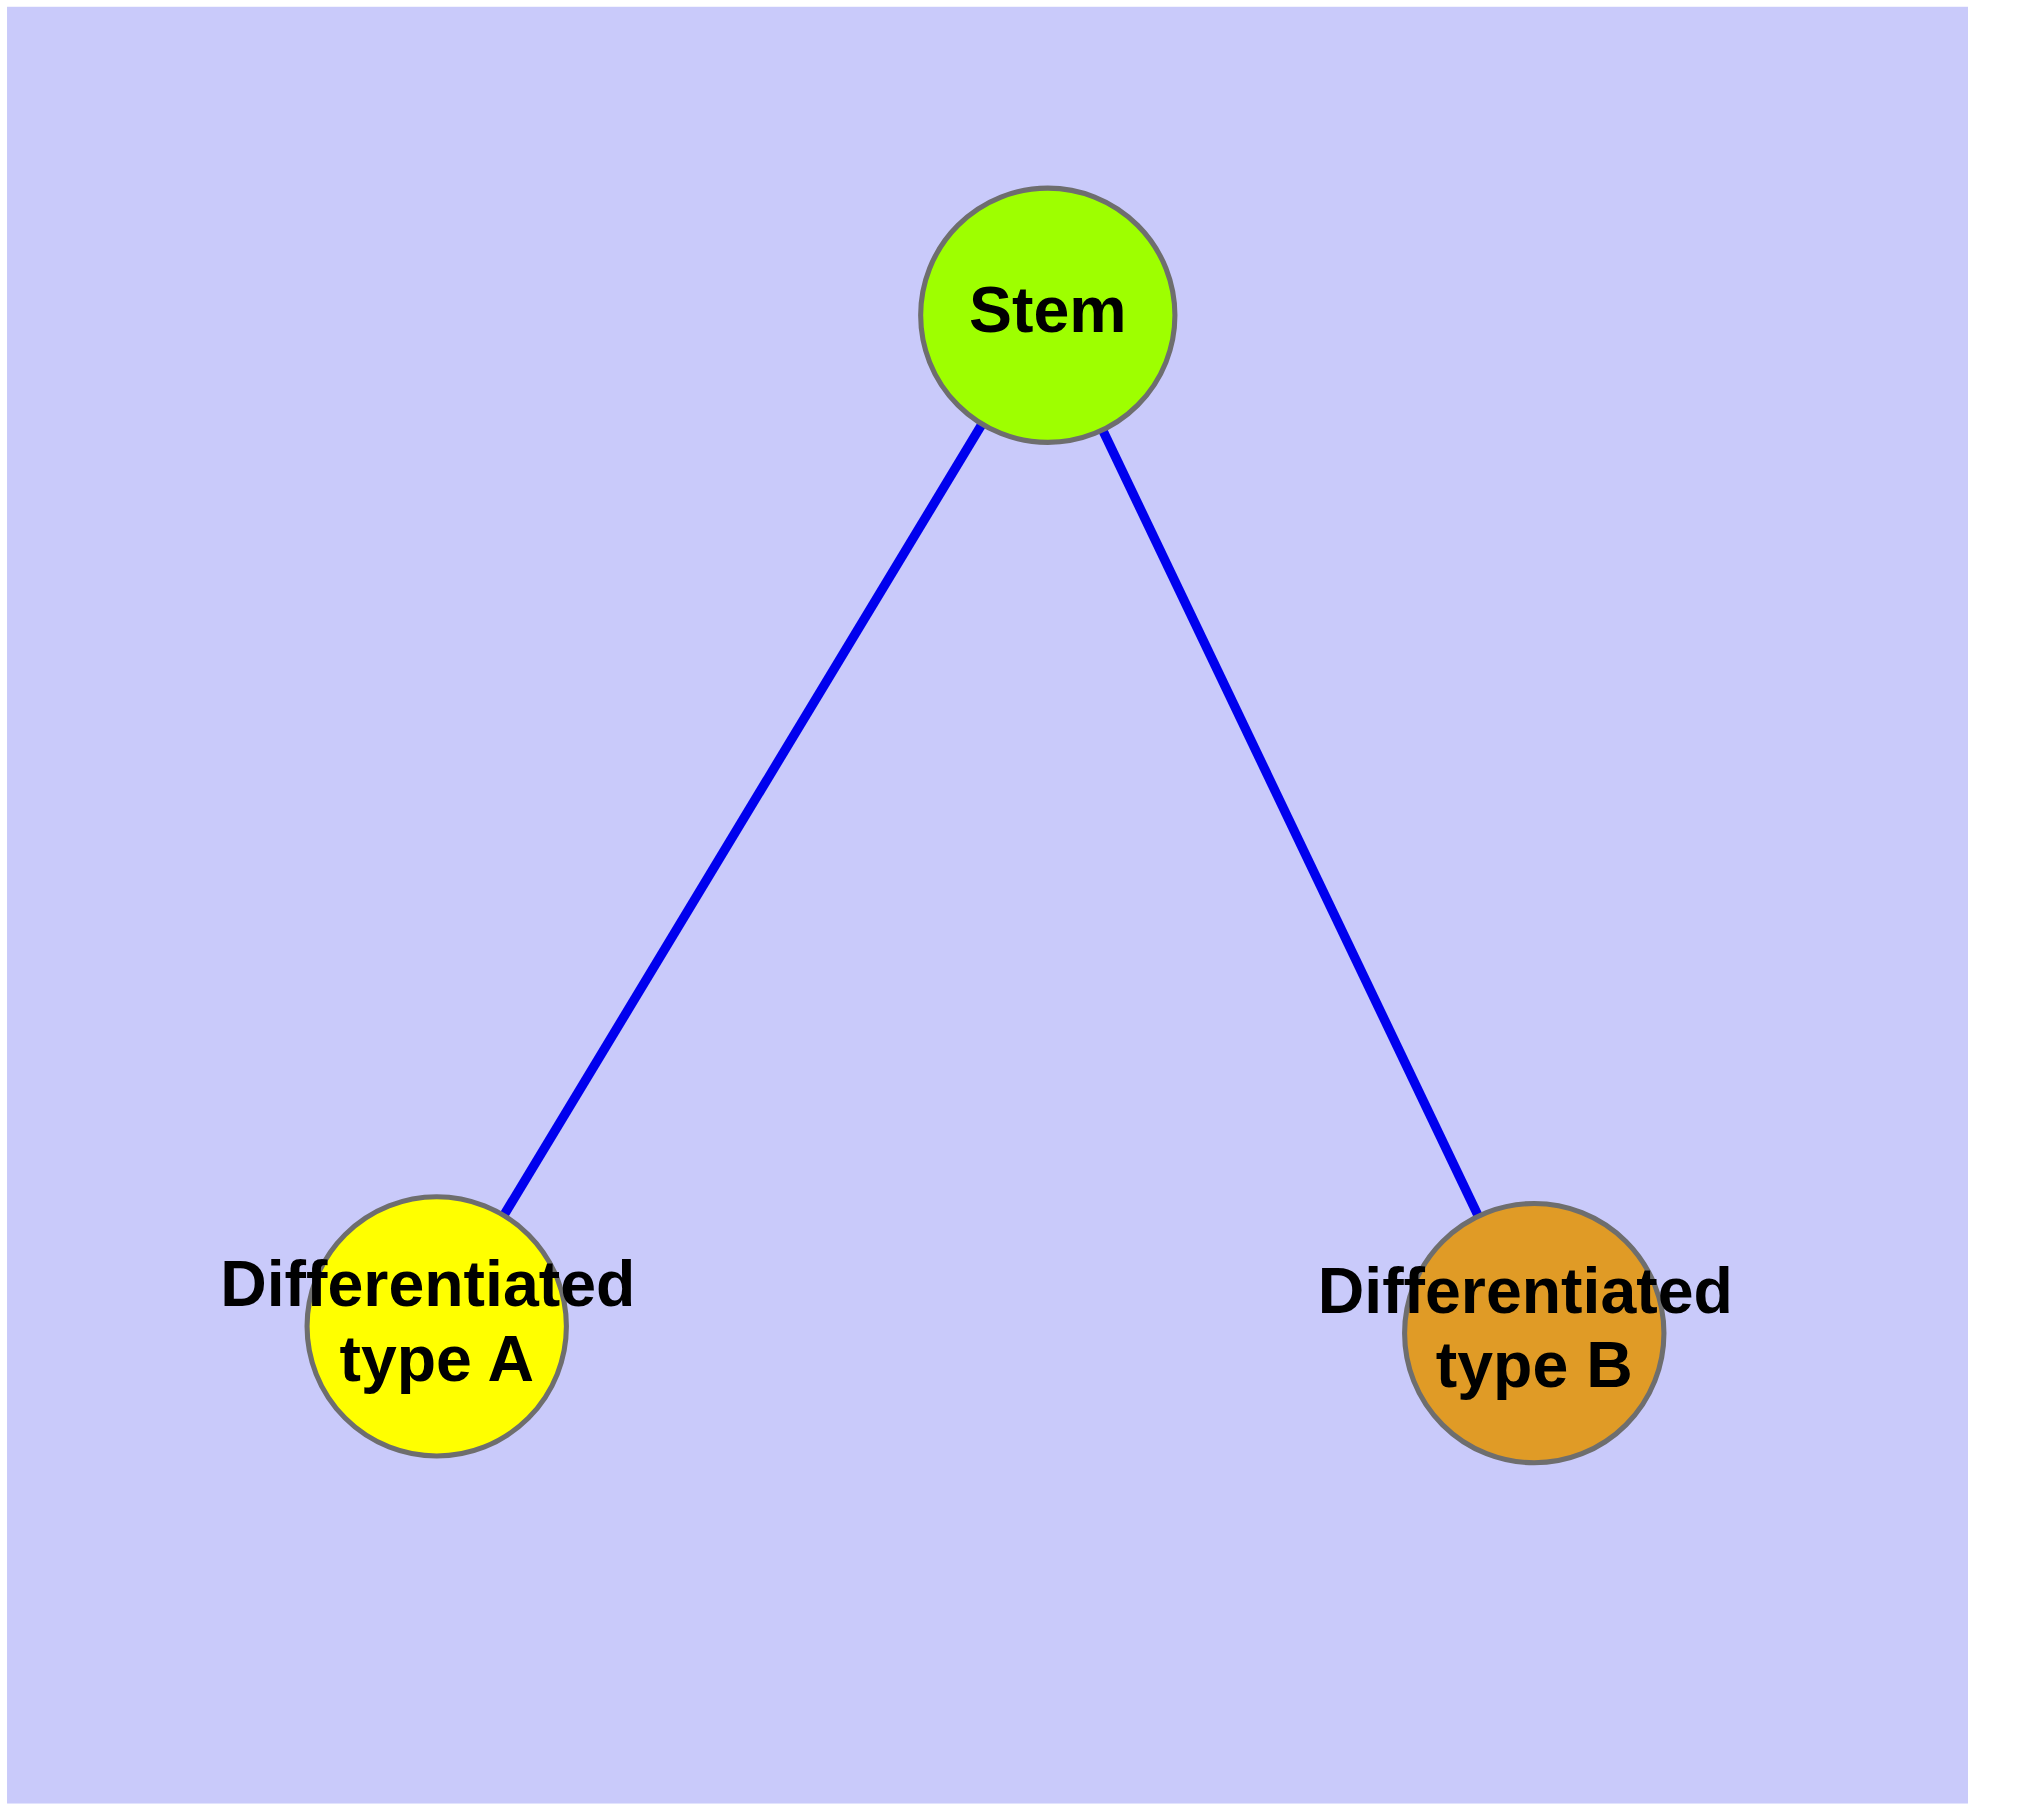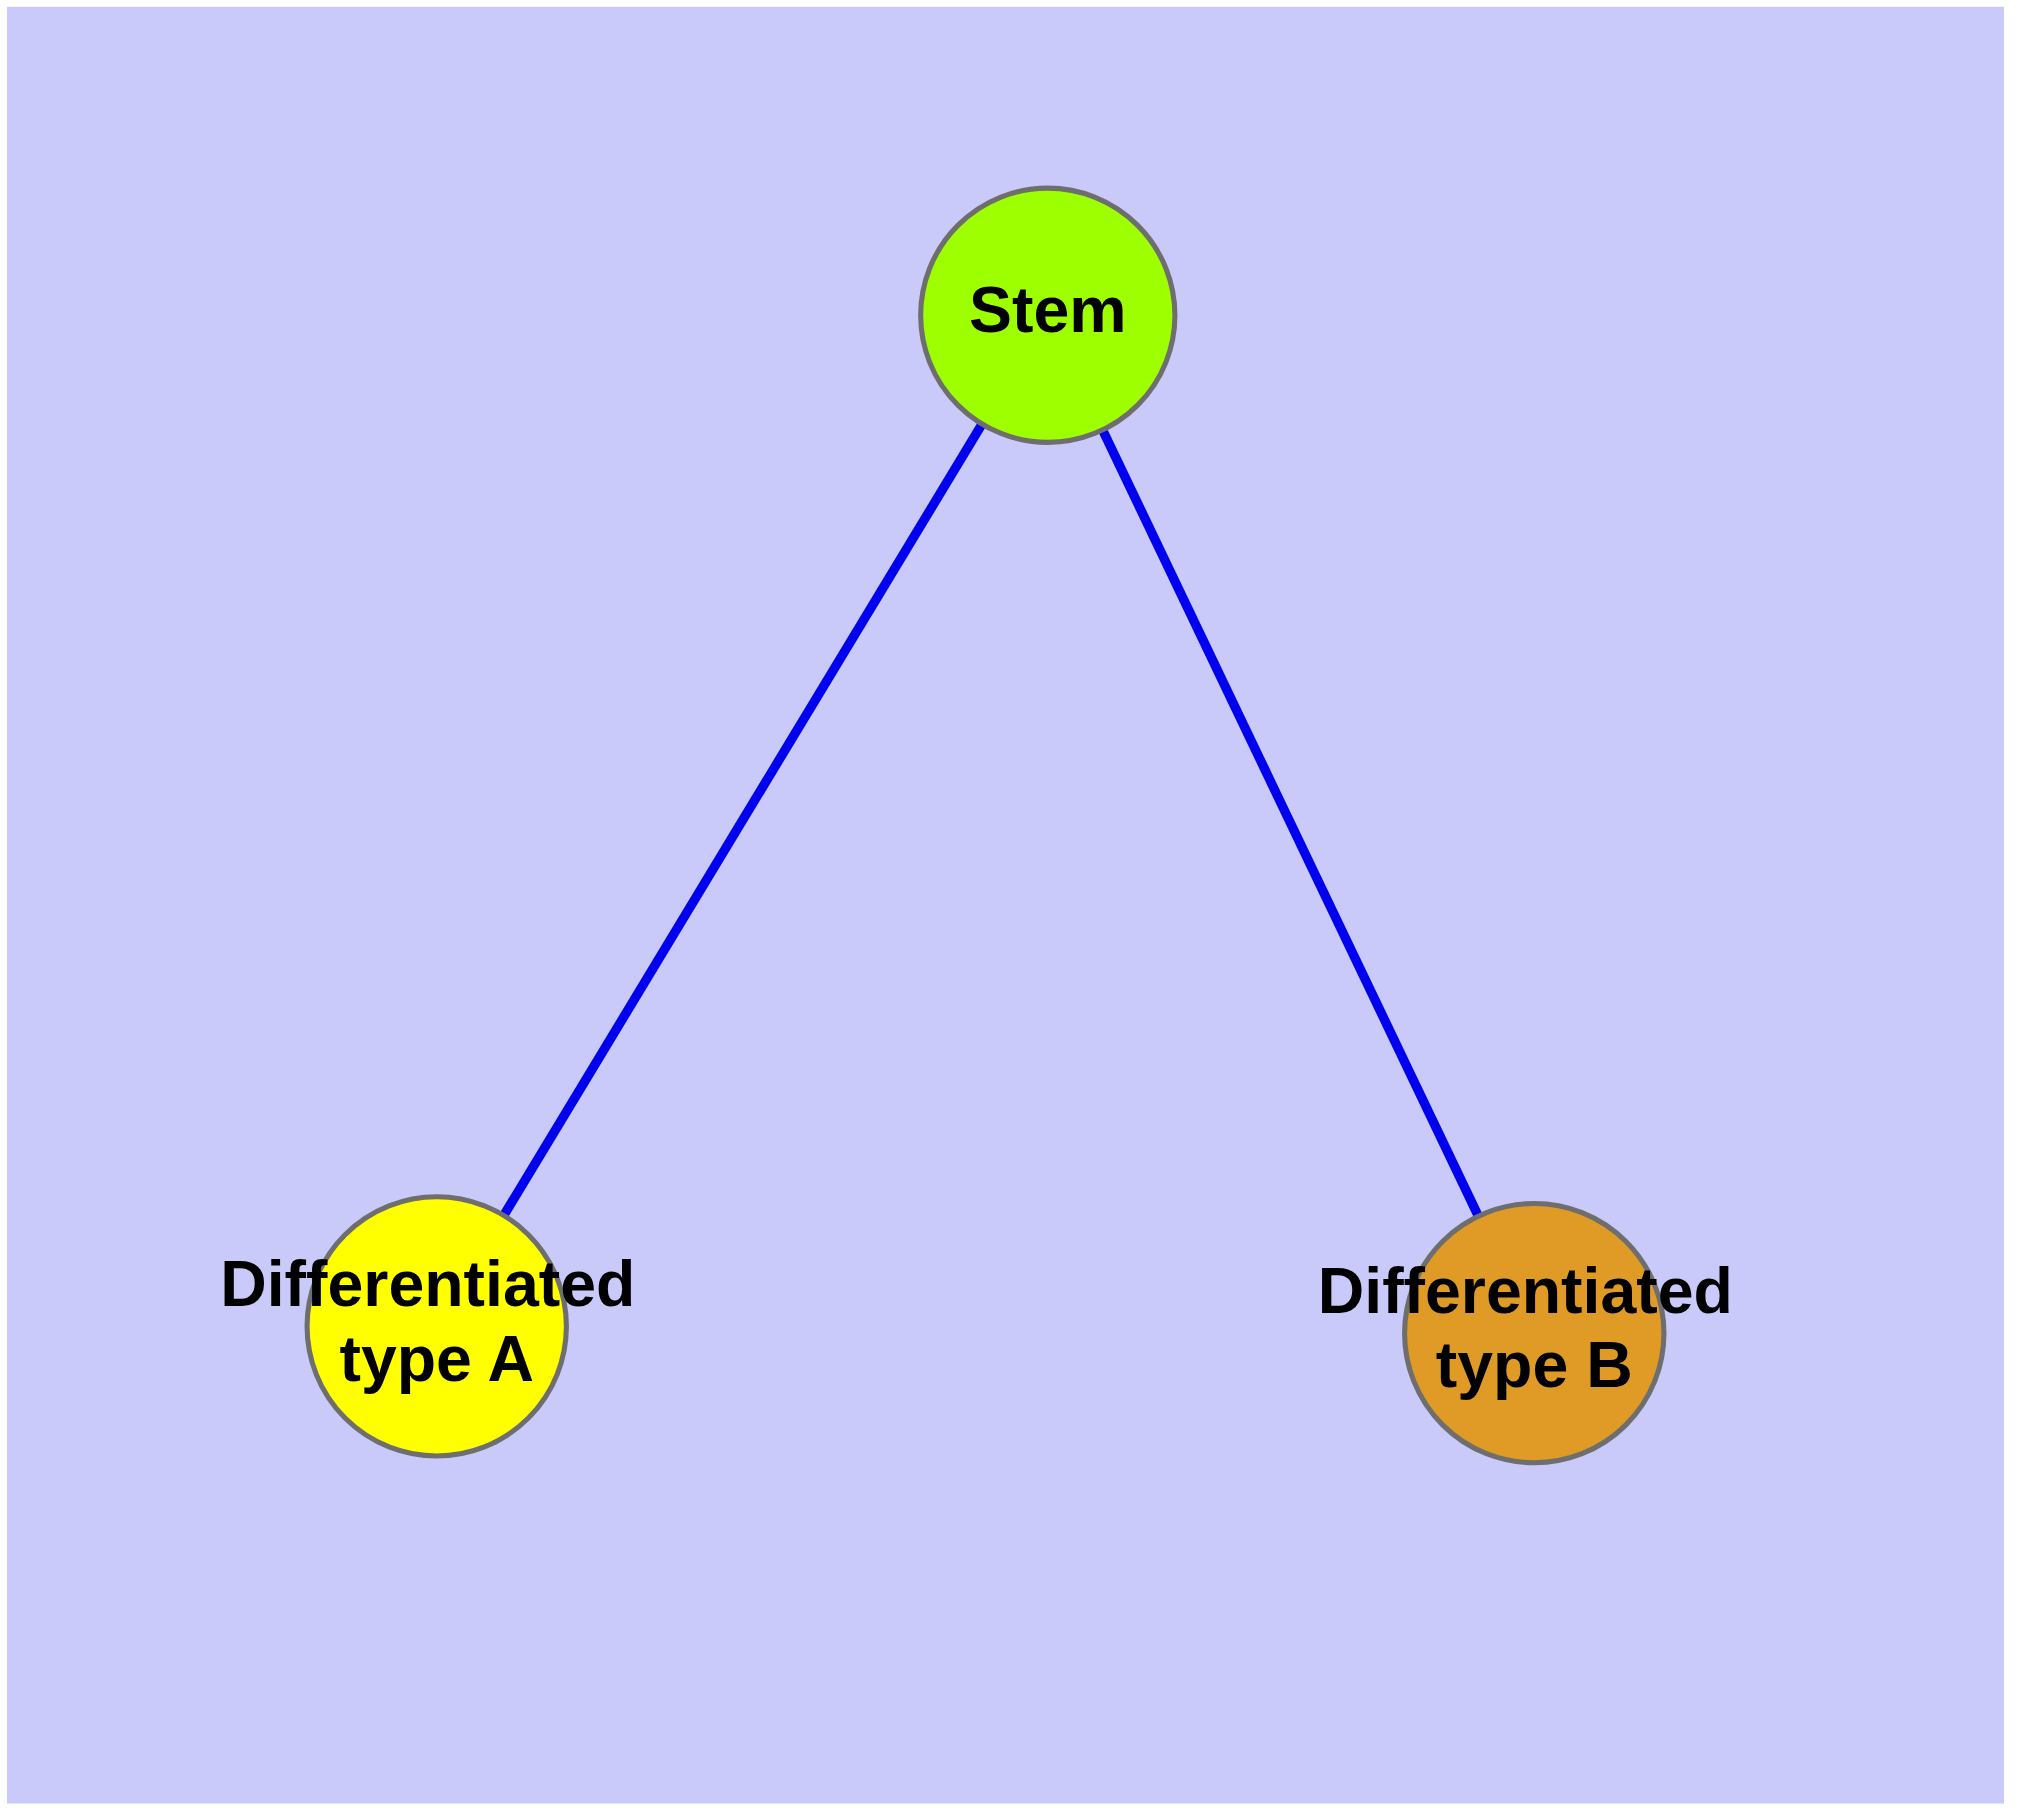--- a/index.html
+++ b/index.html
@@ -38,21 +38,21 @@
     font-weight: bold;
     fill: #000000;
     text-anchor: middle;
     dominant-baseline: middle;
     paint-order: normal;
   }
 </style>
 </head>
 <body>
 
-<div id="stage" style="width: 1968px; height: 1812px; background: #bef264; padding-left: 36px;">
+<div id="stage" style="width: 1968px; height: 1812px; background: #bef264;">
 
   <div id="canvas-bg" style="width: 2021px; height: 1812px; background: rgb(255, 255, 255);"></div>
 
   <svg id="graph-svg" viewBox="0 0 2384 2138" width="2021" height="1812" xmlns="http://www.w3.org/2000/svg" style="width: 2021px; height: 1812px;">
 
     <rect id="bg-rect" x="8" y="8" width="2366" height="2120" fill="#c9cafa"></rect>
 
     <g id="edges-layer">
       <line id="edge-0" stroke="#0000ee" stroke-width="11" stroke-linecap="butt" x1="1236" y1="372" x2="515" y2="1565"></line>
       <line id="edge-1" stroke="#0000ee" stroke-width="11" stroke-linecap="butt" x1="1236" y1="372" x2="1810" y2="1573"></line>

